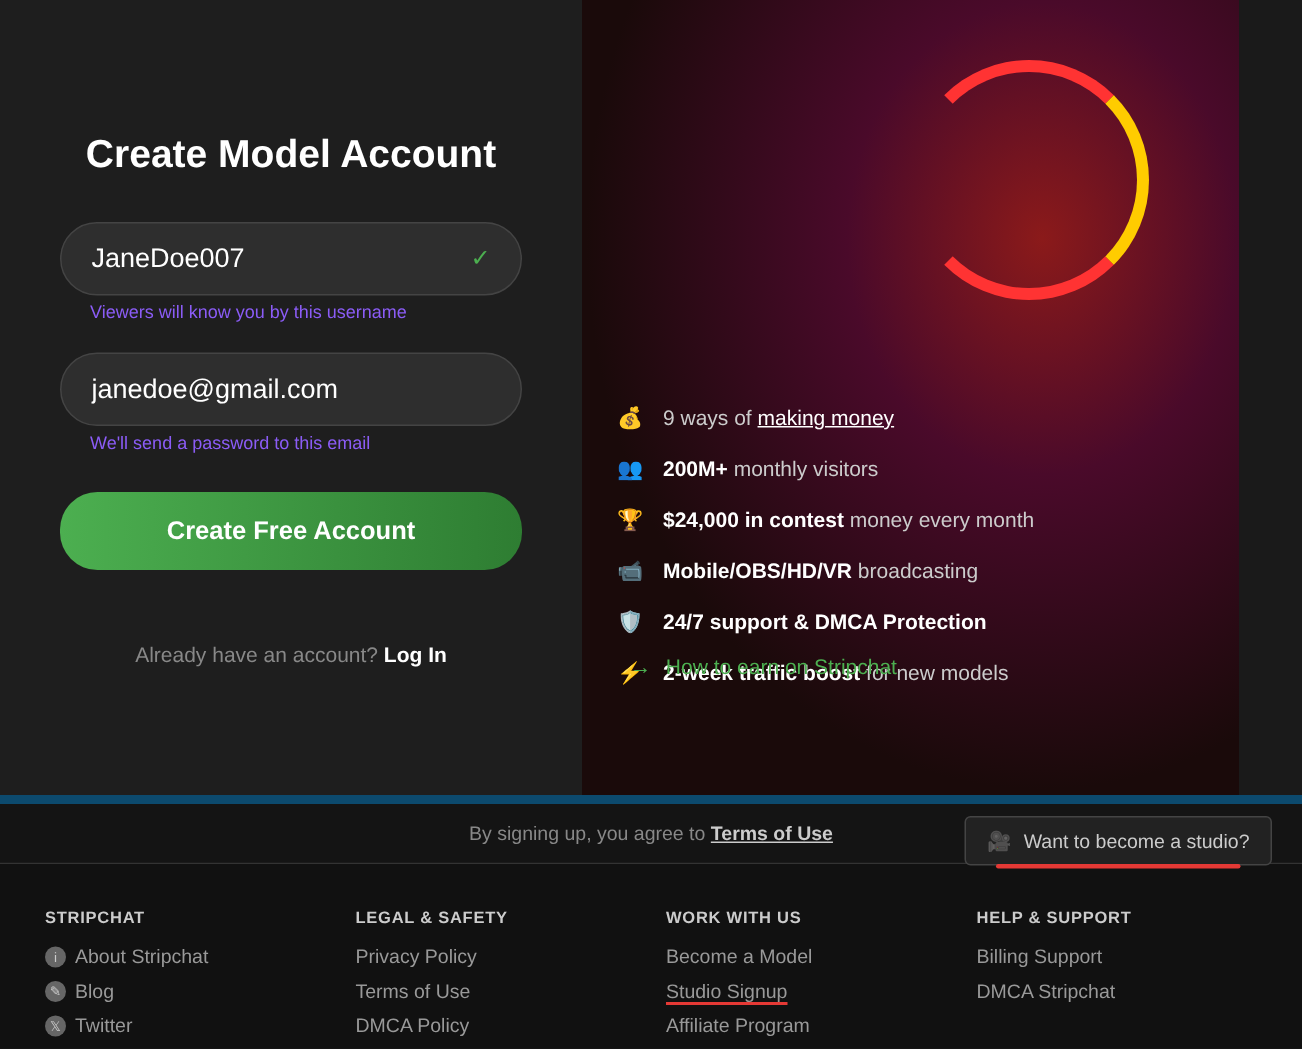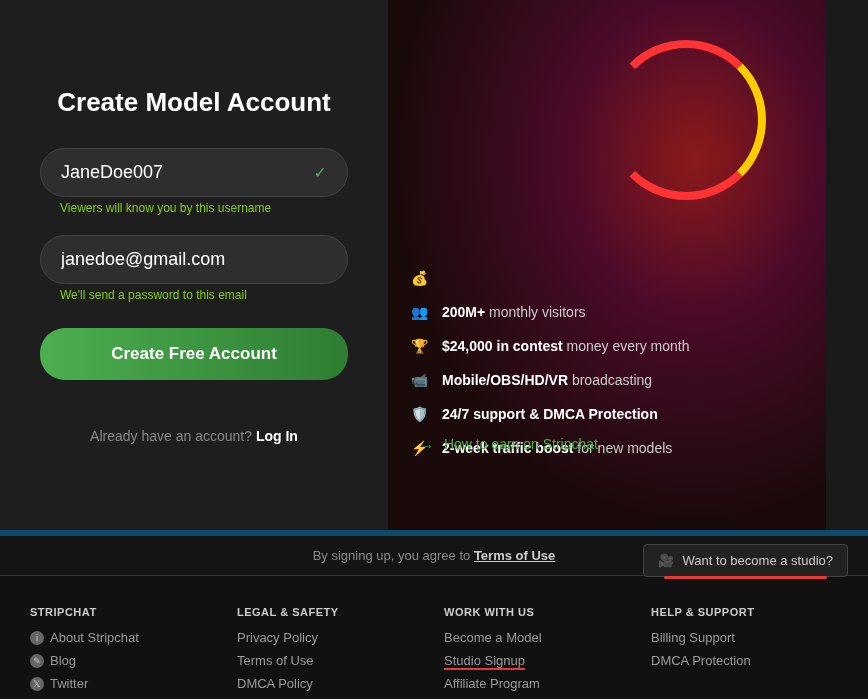--- a/index.html
+++ b/index.html
@@ -67,21 +67,21 @@
       outline: none;
       width: 90%;
     }
 
     .check-icon {
       color: #4caf50;
       font-size: 16px;
     }
 
     .input-hint {
-      color: #84cc16;
+      color: #8b5cf6;
       font-size: 12px;
       padding-left: 20px;
       margin-bottom: 14px;
       margin-top: 4px;
     }
 
     .create-btn {
       width: 100%;
       background: linear-gradient(to right, #4caf50, #2e7d32);
       border: none;
@@ -341,20 +341,23 @@
   <div class="right-panel">
     <div class="right-bg"></div>
     <div class="model-image">
 
       <div class="neon-circle"></div>
     </div>
 
     <div class="features-list">
       <div class="feature-item">
         <div class="feature-icon">💰</div>
+        <div class="feature-text">
+          <span>9 ways of </span><span style="text-decoration:underline; color:#fff;">making money</span>
+        </div>
       </div>
       <div class="feature-item">
         <div class="feature-icon">👥</div>
         <div class="feature-text">
           <strong>200M+</strong><span> monthly visitors</span>
         </div>
       </div>
       <div class="feature-item">
         <div class="feature-icon">🏆</div>
         <div class="feature-text">
@@ -439,16 +442,16 @@
       <span>Affiliate Program</span>
     </div>
   </div>
 
   <div class="footer-col">
     <div class="footer-col-title">HELP &amp; SUPPORT</div>
     <div class="footer-link">
       <span>Billing Support</span>
     </div>
     <div class="footer-link">
-      <span>DMCA Protection</span>
+      <span>DMCA Stripchat</span>
     </div>
   </div>
 </div>
 
 </body></html>

